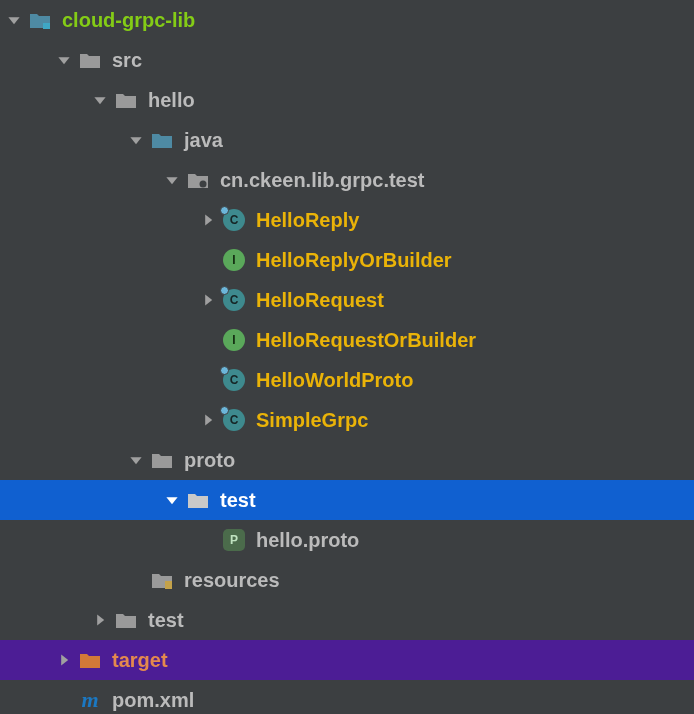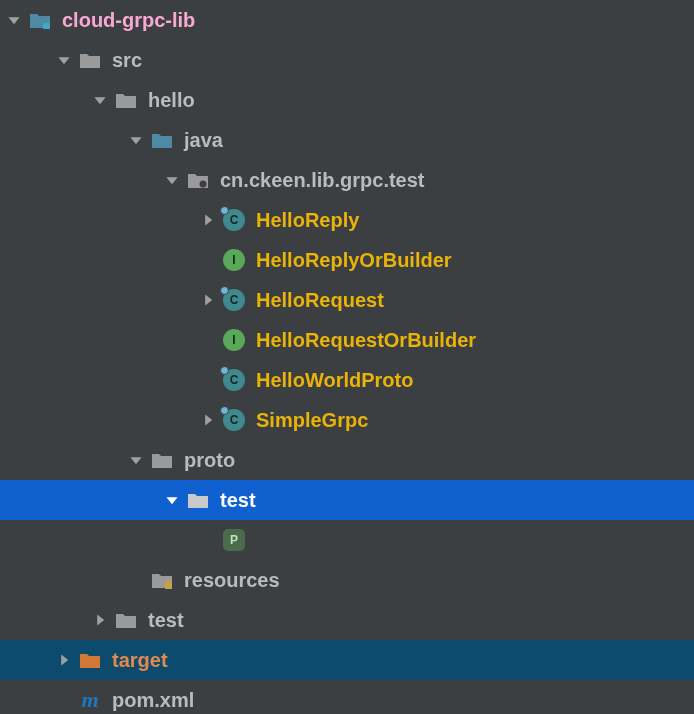--- a/index.html
+++ b/index.html
@@ -15,21 +15,21 @@
   }
   .tree { padding-top: 0px; }
   .row {
     display: flex;
     align-items: center;
     height: 40px;
     white-space: nowrap;
   }
   .row.selected { background: #1060d0; }
   .row.selected .label { color: #ffffff; }
-  .row.excluded { background: #0c4a6e; }
+  .row.excluded { background: #4c1d95; }
   .indent { display: inline-block; flex-shrink: 0; }
   .arrow {
     width: 20px;
     height: 20px;
     display: inline-flex;
     align-items: center;
     justify-content: center;
     flex-shrink: 0;
     margin-right: 4px;
   }
@@ -41,21 +41,21 @@
     align-items: center;
     justify-content: center;
     flex-shrink: 0;
     margin-right: 10px;
     position: relative;
   }
   .label {
     color: #bbbbbb;
     font-weight: 700;
   }
-  .label.bold { font-weight: 700; color: #f9a8d4; }
+  .label.bold { font-weight: 700; color: #84cc16; }
   .label.orange { color: #eab308; }
   .label.excluded-label { color: #e4894e; }
   .arrow svg { width: 14px; height: 14px; }
   .arrow svg path { fill: #a0a0a0; }
   .row.selected .arrow svg path { fill: #ffffff; }
 
   
   .folder-svg { width: 22px; height: 18px; }
 
   
@@ -277,20 +277,21 @@
   </div>
 
   <div class="row">
     <span class="indent" style="width:198px"></span>
     <span class="arrow empty">
         <svg></svg>
       </span>
     <span class="icon">
       <span class="proto-sq">P</span>
     </span>
+    <span class="label">hello.proto</span>
   </div>
 
   <div class="row">
     <span class="indent" style="width:126px"></span>
     <span class="arrow empty">
         <svg></svg>
       </span>
     <span class="icon">
       <svg class="folder-svg" viewBox="0 0 22 18">
           <path fill="#9a9a9a" d="M1 3h7l2 2h11v12H1z"></path>

